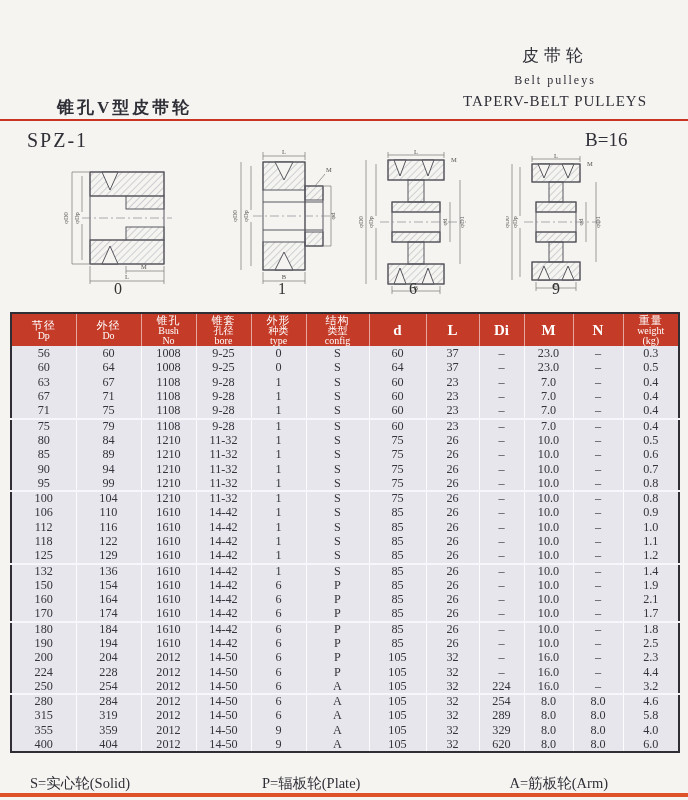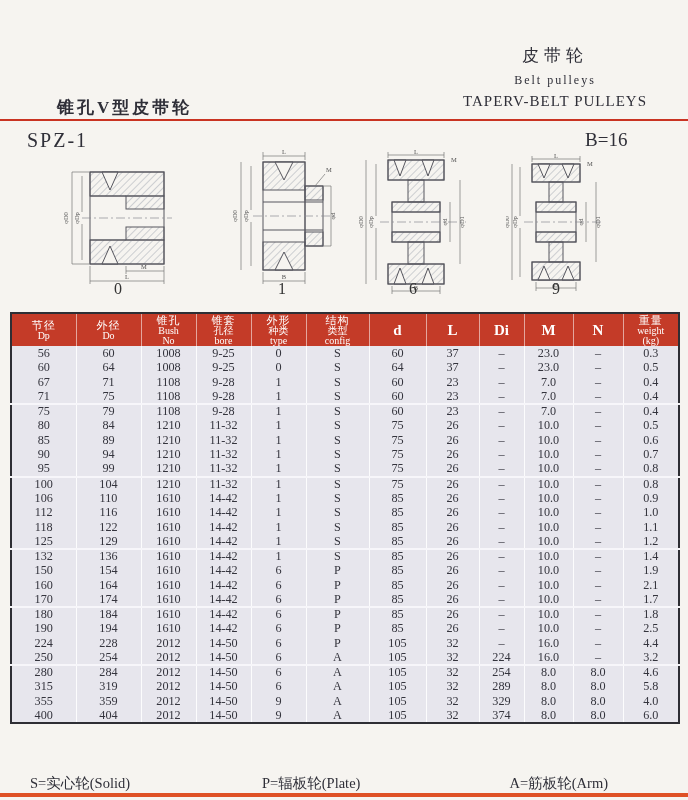--- a/index.html
+++ b/index.html
@@ -310,20 +310,34 @@
           <td>0</td>
           <td>S</td>
           <td>64</td>
           <td>37</td>
           <td>–</td>
           <td>23.0</td>
           <td>–</td>
           <td>0.5</td>
         </tr>
         <tr>
+          <td>63</td>
+          <td>67</td>
+          <td>1108</td>
+          <td>9-28</td>
+          <td>1</td>
+          <td>S</td>
+          <td>60</td>
+          <td>23</td>
+          <td>–</td>
+          <td>7.0</td>
+          <td>–</td>
+          <td>0.4</td>
+        </tr>
+        <tr>
           <td>67</td>
           <td>71</td>
           <td>1108</td>
           <td>9-28</td>
           <td>1</td>
           <td>S</td>
           <td>60</td>
           <td>23</td>
           <td>–</td>
           <td>7.0</td>
@@ -560,20 +574,34 @@
           <td>1610</td>
           <td>14-42</td>
           <td>6</td>
           <td>P</td>
           <td>85</td>
           <td>26</td>
           <td>–</td>
           <td>10.0</td>
           <td>–</td>
           <td>2.5</td>
+        </tr>
+        <tr>
+          <td>200</td>
+          <td>204</td>
+          <td>2012</td>
+          <td>14-50</td>
+          <td>6</td>
+          <td>P</td>
+          <td>105</td>
+          <td>32</td>
+          <td>–</td>
+          <td>16.0</td>
+          <td>–</td>
+          <td>2.3</td>
         </tr>
         <tr>
           <td>224</td>
           <td>228</td>
           <td>2012</td>
           <td>14-50</td>
           <td>6</td>
           <td>P</td>
           <td>105</td>
           <td>32</td>
@@ -640,21 +668,21 @@
         </tr>
         <tr>
           <td>400</td>
           <td>404</td>
           <td>2012</td>
           <td>14-50</td>
           <td>9</td>
           <td>A</td>
           <td>105</td>
           <td>32</td>
-          <td>374</td>
+          <td>620</td>
           <td>8.0</td>
           <td>8.0</td>
           <td>6.0</td>
         </tr>
       </tbody>
   </table>
 
   
   <div class="legend">
     <span class="legend-s">S=实心轮(Solid)</span>

